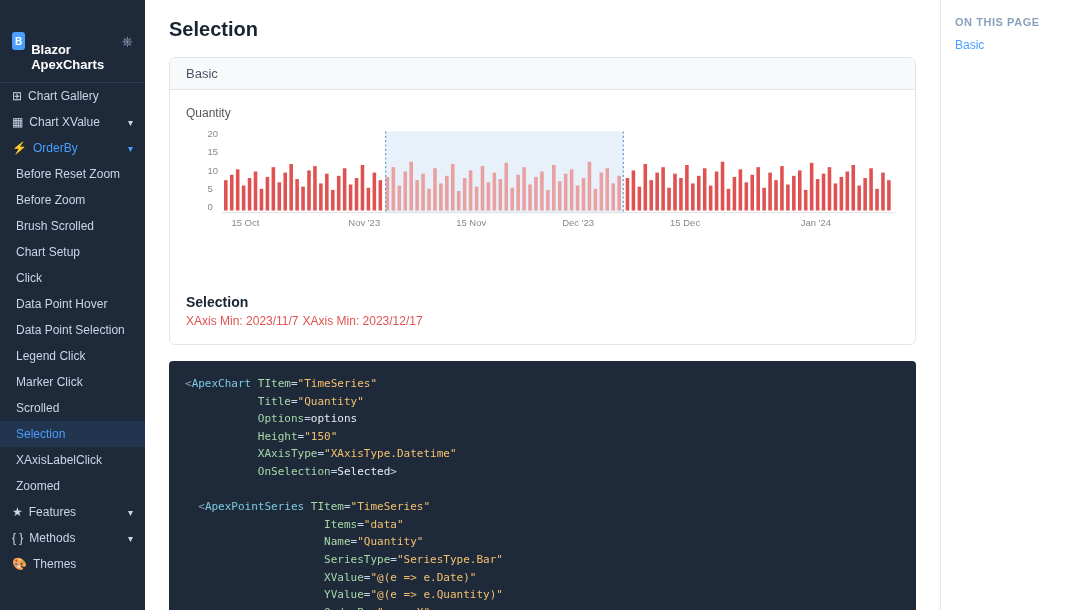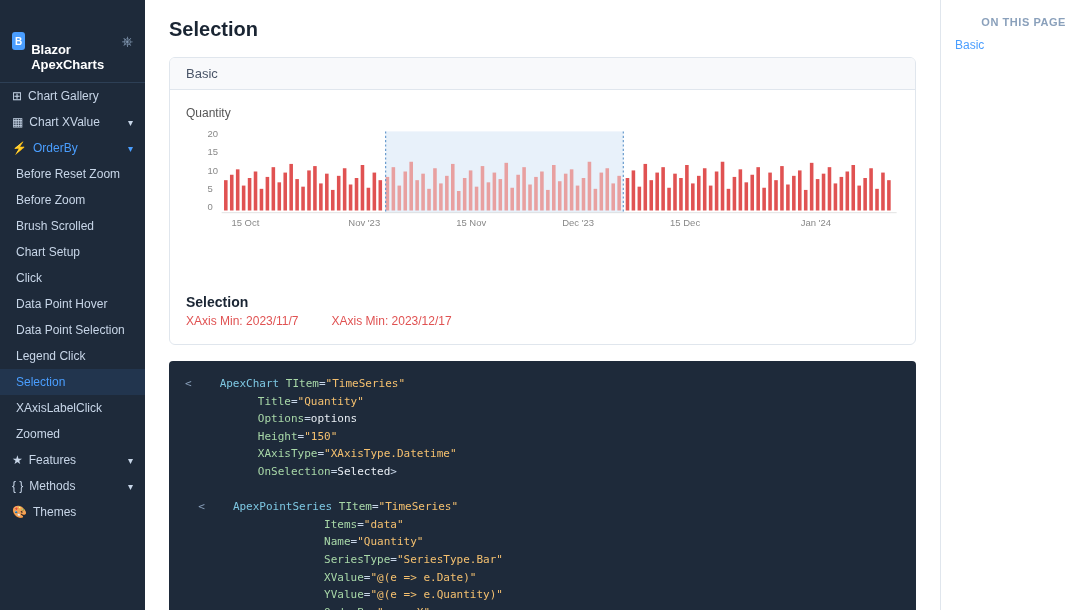--- a/index.html
+++ b/index.html
@@ -129,58 +129,57 @@
     .selection-section { margin-top: 8px; }
     .selection-title {
       font-size: 14px;
       font-weight: 600;
       color: #1a2533;
       margin-bottom: 4px;
     }
     .selection-values {
       font-size: 12px;
       color: #555;
-      display: flex; gap: 33px;
+      display: flex; gap: 4px;
     }
     .selection-values span { color: #e05252; }
 
     
     .code-block {
       background: #1e2a3a;
       border-radius: 4px;
       padding: 14px 16px;
       font-family: 'Consolas', 'Monaco', monospace;
       font-size: 11px;
       line-height: 1.6;
       color: #c8d6e8;
       margin-bottom: 12px;
       overflow-x: auto;
     }
     .code-block .attr { color: #a8d8a8; }
-    .code-block .tag { color: #7ec8e3; margin-left: 28px; }
+    .code-block .tag { color: #7ec8e3; }
     .code-block .str { color: #f4c06f; }
     .code-block .muted { color: #8aa0bb; }
     .code-block .white { color: #e8eef4; }
 
     
     #right-sidebar {
       width: 140px;
       min-width: 140px;
       padding: 16px 14px;
       border-left: 1px solid #e0e6ed;
       font-size: 12px;
     }
     .on-this-page-title {
       font-size: 11px;
       color: #8aa0bb;
       text-transform: uppercase;
       letter-spacing: 0.05em;
       margin-bottom: 10px;
       font-weight: 600;
-      text-align: right;
     }
     .on-this-page-link {
       color: #4a9eff;
       font-size: 12px;
       cursor: pointer;
       display: block;
       margin-bottom: 4px;
     }
   </style>
 </head>
@@ -223,20 +222,26 @@
     <span>Click</span>
   </div>
   <div class="sidebar-item sub">
     <span>Data Point Hover</span>
   </div>
   <div class="sidebar-item sub">
     <span>Data Point Selection</span>
   </div>
   <div class="sidebar-item sub">
     <span>Legend Click</span>
+  </div>
+  <div class="sidebar-item sub">
+    <span>Marker Click</span>
+  </div>
+  <div class="sidebar-item sub">
+    <span>Scrolled</span>
   </div>
   <div class="sidebar-item sub selected-item">
     <span>Selection</span>
   </div>
   <div class="sidebar-item sub">
     <span>XAxisLabelClick</span>
   </div>
   <div class="sidebar-item sub">
     <span>Zoomed</span>
   </div>

